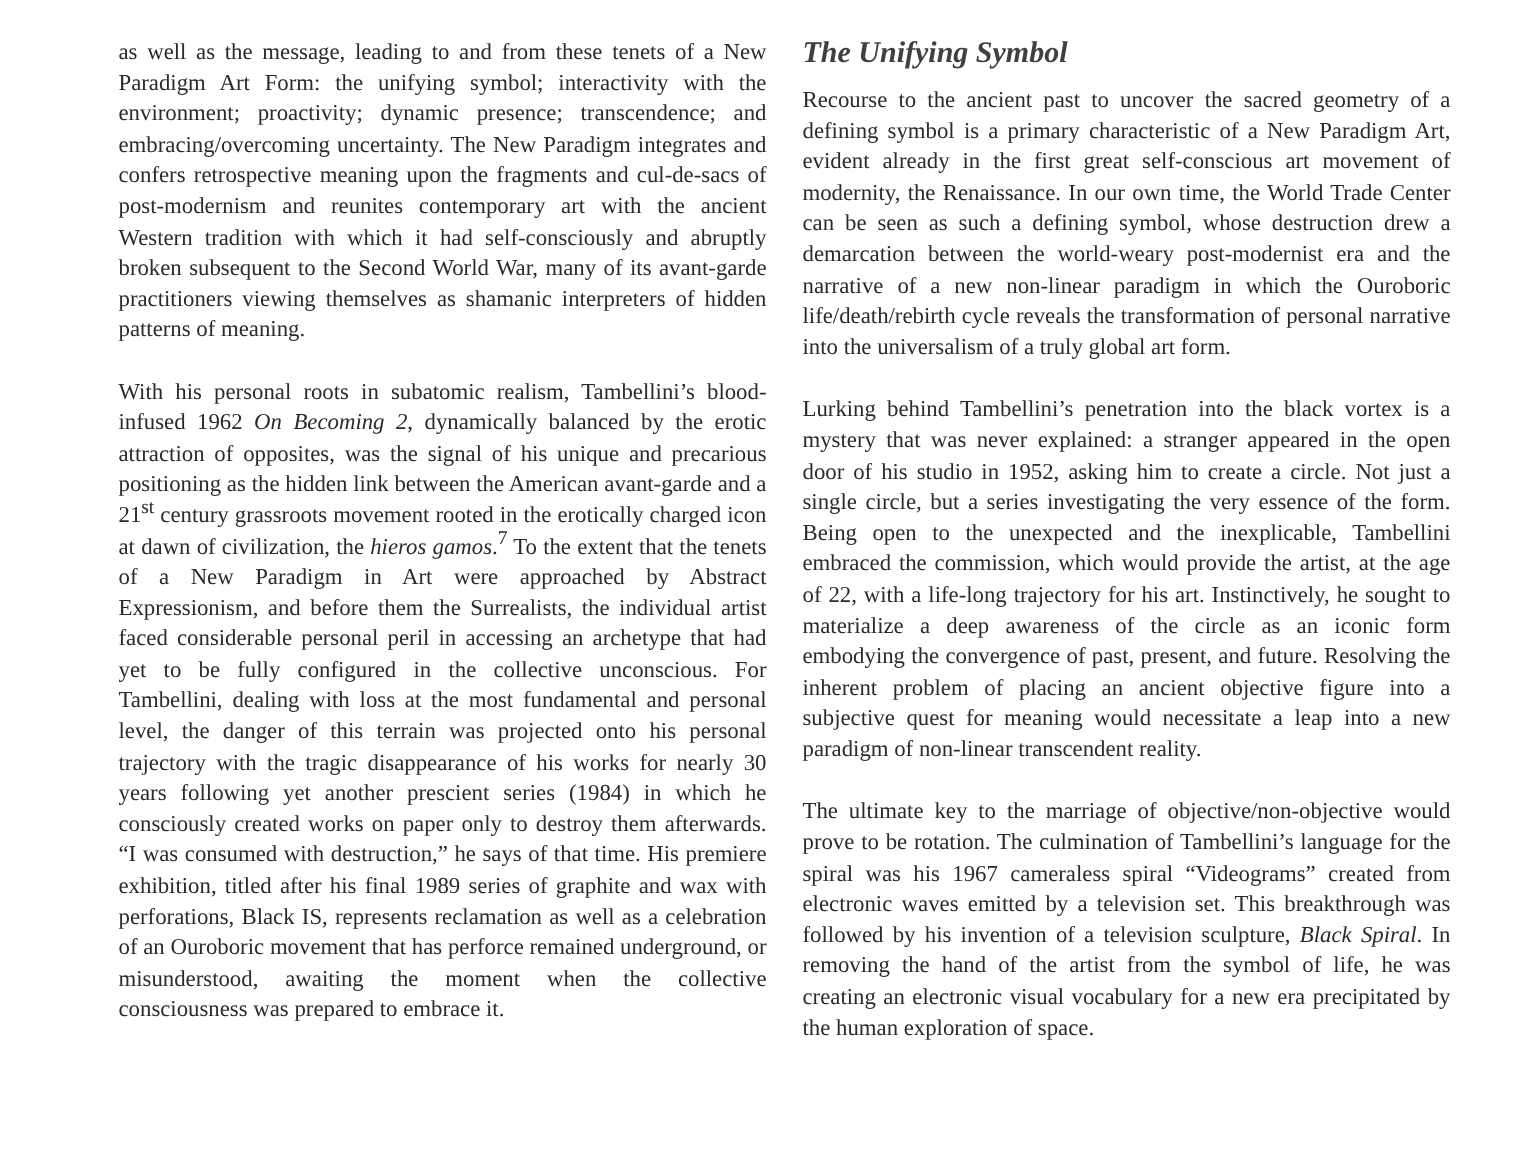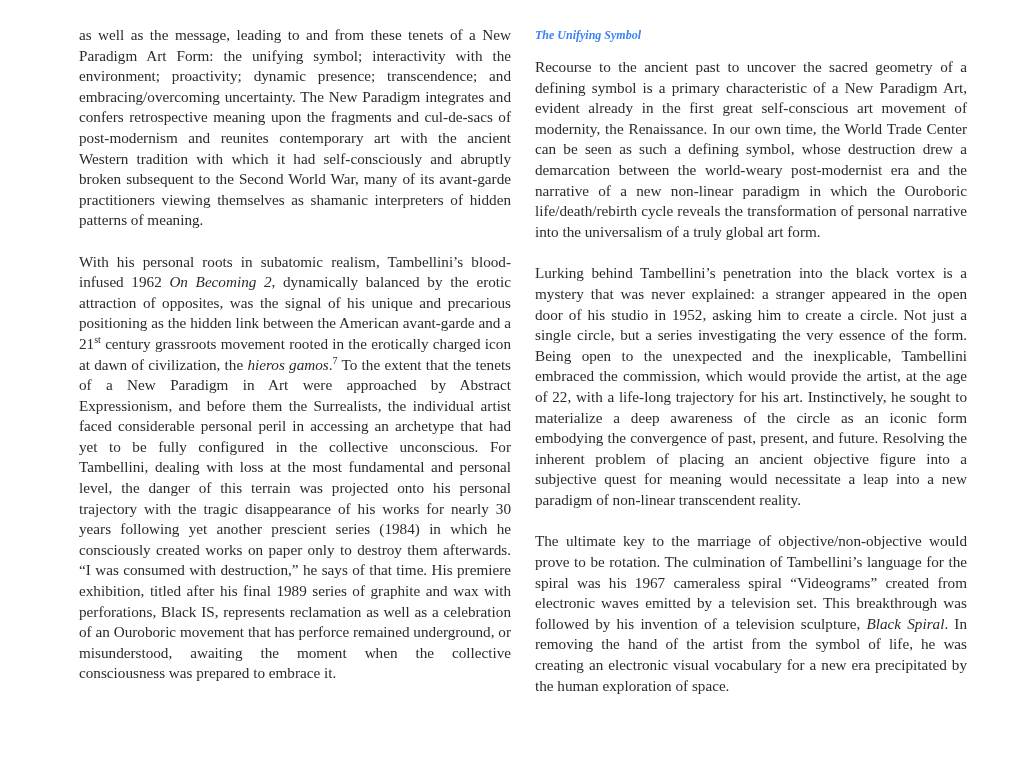--- a/index.html
+++ b/index.html
@@ -32,30 +32,30 @@
       margin: 0;
       font-size: 15.2px;
       line-height: 20.6px;
       text-align: justify;
       hyphens: none;
     }
     .col-left p.para + p.para { margin-top: 20.6px; }
     .col-right p.para + p.para { margin-top: 21px; }
     h2.section-heading {
       margin: 0 0 8px 0;
-      font-size: 12px;
+      font-size: 20px;
       line-height: 20px;
       font-weight: bold;
       font-style: italic;
-      color: #3b82f6;
+      color: #404040;
     }
     .col-right .first-para { margin-top: 12px; }
     em { }
     sup {
-      font-size: 10px;
+      font-size: 13px;
       line-height: 0;
       vertical-align: super;
     }
   </style>
 </head>
 <body>
 
 <div class="page">
 
   <div class="column col-left">

